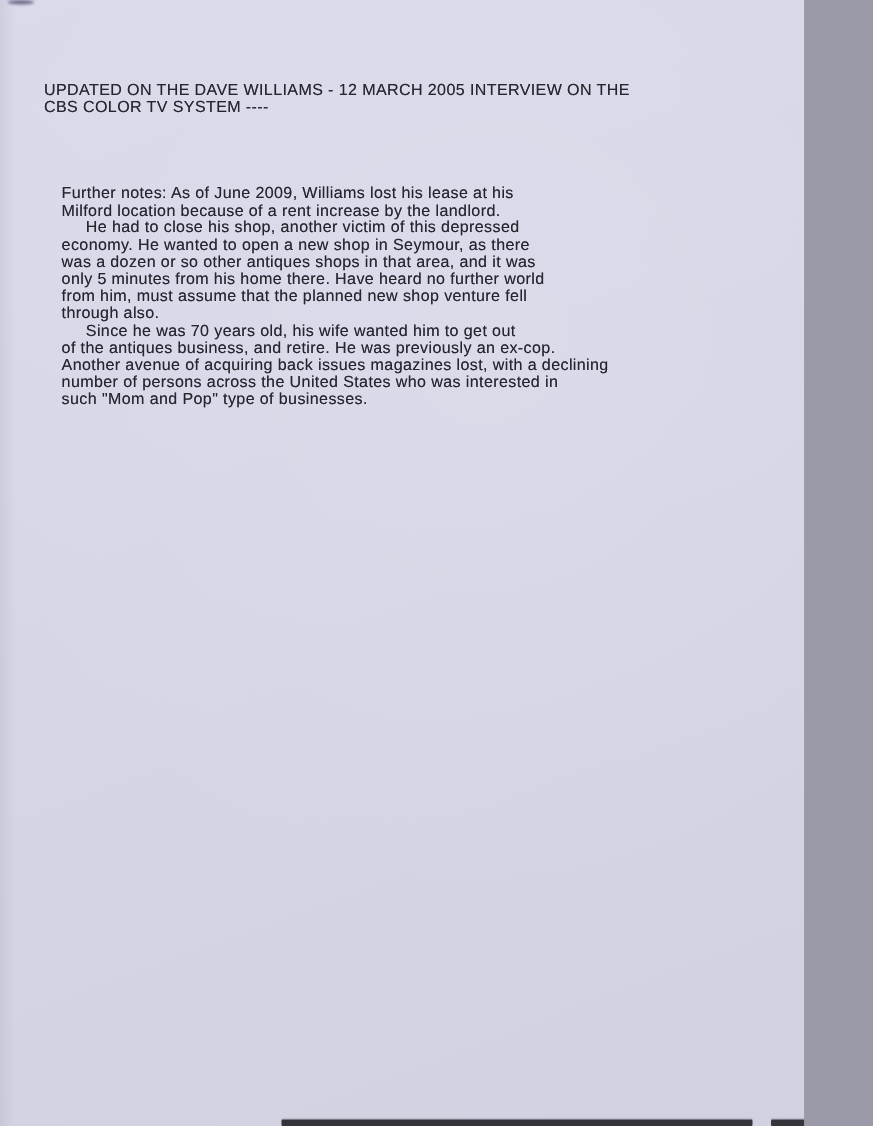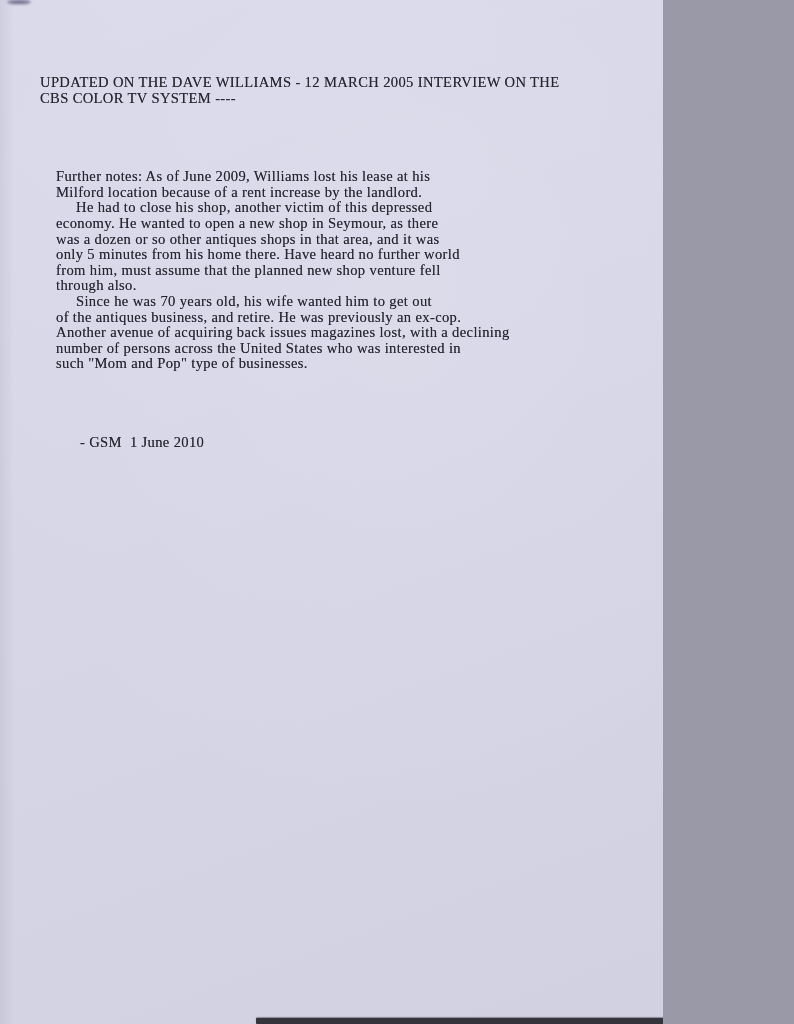--- a/index.html
+++ b/index.html
@@ -2,28 +2,27 @@
 <html><head>
 <meta charset="utf-8">
 <style>
   html, body {
     margin: 0;
     padding: 0;
     background: #9a99a8;
   }
   .scan {
     position: relative;
-    width: 642px;
+    width: 731px;
     height: 1024px;
     overflow: hidden;
     background:
       radial-gradient(ellipse 120% 90% at 60% 30%, rgba(255,255,255,0.10), rgba(0,0,0,0) 60%),
       linear-gradient(160deg, #dbdaeb 0%, #d7d6e7 45%, #d2d1e2 100%);
-    font-family: Liberation Serif, serif;
-    padding-left: 21px;
+    font-family: Liberation Sans, sans-serif;
   }
   .text-layer {
     position: absolute;
     left: 40px;
     top: 44px;
     width: 720px;
     color: #26262f;
     font-size: 14.6px;
     line-height: 15.6px;
     letter-spacing: 0.35px;
@@ -87,18 +86,17 @@
 economy. He wanted to open a new shop in Seymour, as there
 was a dozen or so other antiques shops in that area, and it was
 only 5 minutes from his home there. Have heard no further world
 from him, must assume that the planned new shop venture fell
 through also.
      Since he was 70 years old, his wife wanted him to get out
 of the antiques business, and retire. He was previously an ex-cop.
 Another avenue of acquiring back issues magazines lost, with a declining
 number of persons across the United States who was interested in
 such "Mom and Pop" type of businesses.</div>
-    <div class="doc-signature">      - GSM  1 June 2010</div>
   </div>
 
   <div class="edge-strip left-seg"></div>
   <div class="edge-strip right-seg"></div>
 </div>
 
 </body></html>

